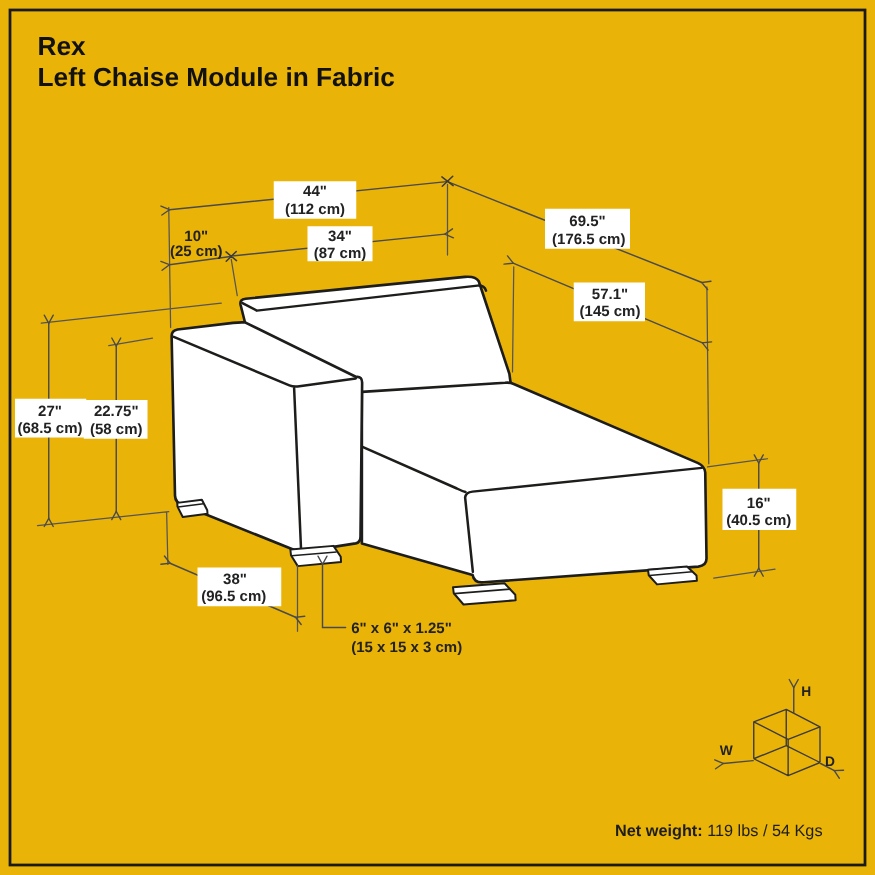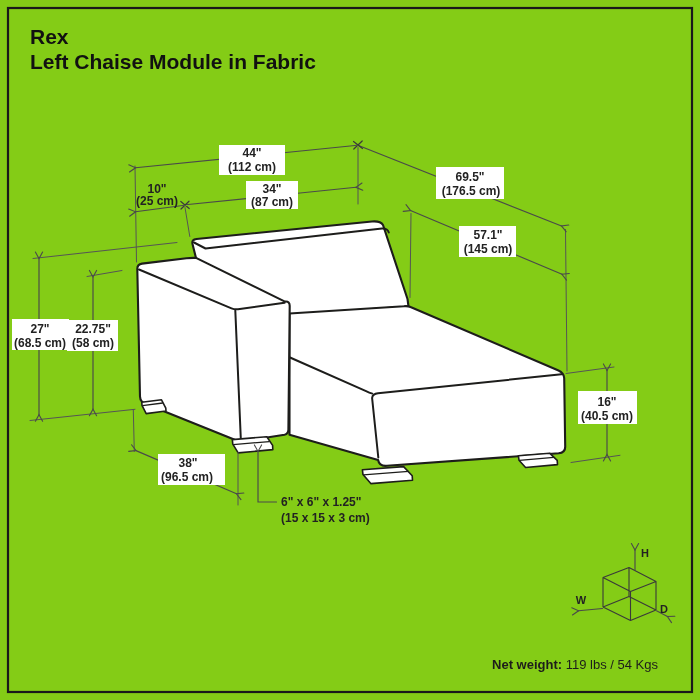--- a/index.html
+++ b/index.html
@@ -1,16 +1,16 @@
 <!DOCTYPE html>
 <html><head>
 <meta charset="utf-8">
 <style>
   html,body{margin:0;padding:0;background:#fff;}
-  .stage{position:relative;width:700px;height:700px;background:#84cc16;font-family:"Liberation Sans",sans-serif;}
+  .stage{position:relative;width:700px;height:700px;background:#eab308;font-family:"Liberation Sans",sans-serif;}
   svg{display:block;}
   .sofa-line{fill:#ffffff;stroke:#1d1d1b;stroke-width:2.1;stroke-linejoin:round;stroke-linecap:round;}
   .sofa-crease{fill:none;stroke:#1d1d1b;stroke-width:2;stroke-linejoin:round;stroke-linecap:round;}
   .foot{fill:#ffffff;stroke:#1d1d1b;stroke-width:1.6;stroke-linejoin:round;}
   .foot-crease{fill:none;stroke:#1d1d1b;stroke-width:1.3;}
   .dim{fill:none;stroke:#4a4a4a;stroke-width:1.15;stroke-linecap:round;}
   .ext{fill:none;stroke:#555555;stroke-width:1;stroke-linecap:round;}
   .xmark{fill:none;stroke:#3a3a3a;stroke-width:1.2;stroke-linecap:round;}
   .labelbg{fill:#ffffff;}
   .dimtext{font-family:"Liberation Sans",sans-serif;font-size:12px;font-weight:700;fill:#222222;}

